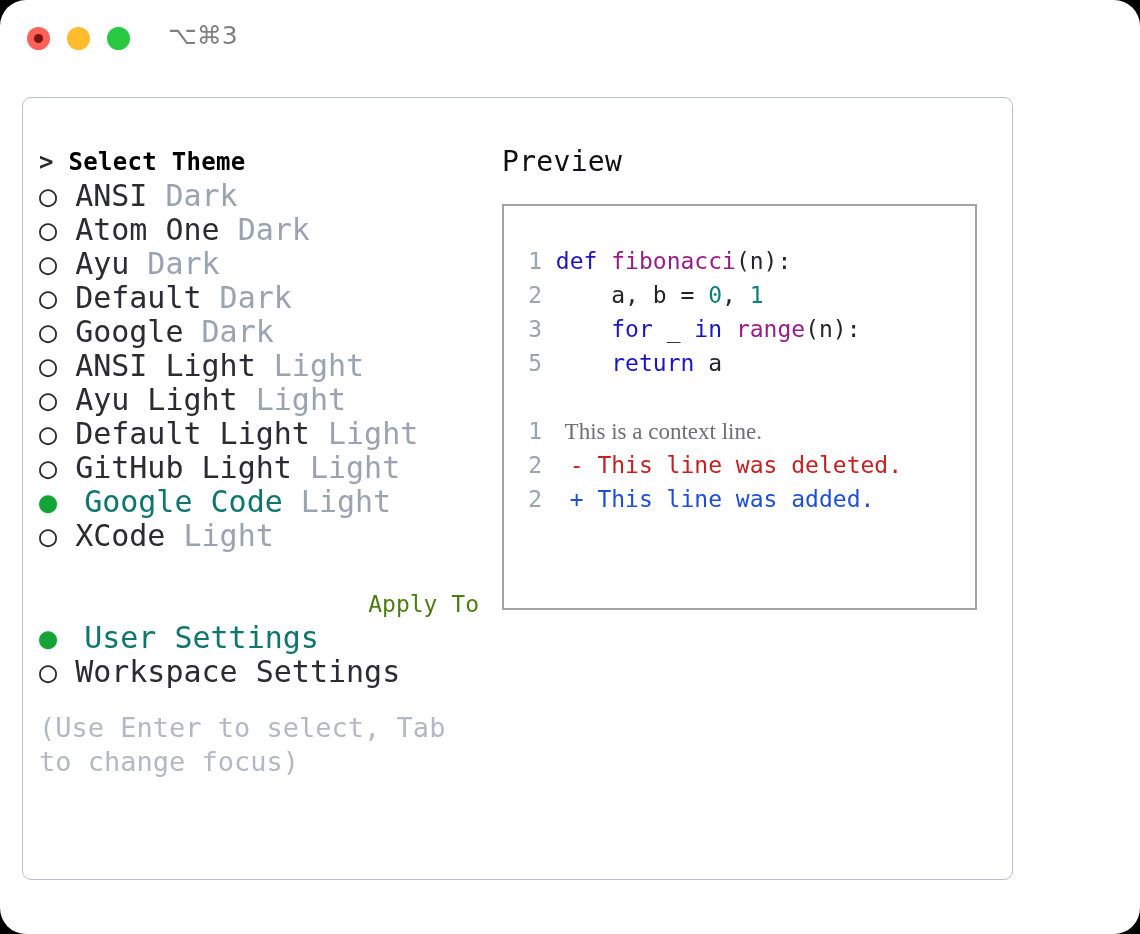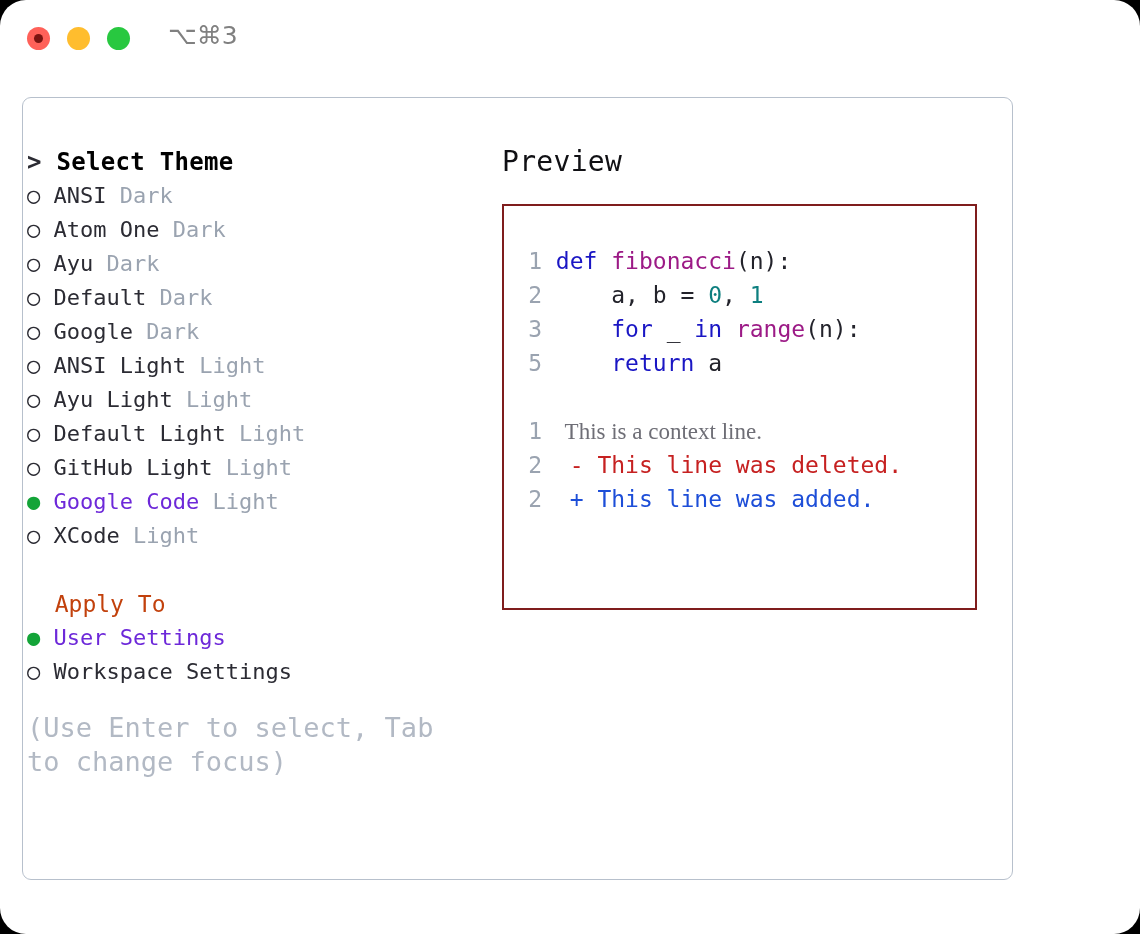--- a/index.html
+++ b/index.html
@@ -67,44 +67,45 @@
     height: 783px;
     border: 1px solid #b7c0cc;
     border-radius: 9px;
     background: #ffffff;
     box-sizing: border-box;
   }
 
   
   #left-col {
     position: absolute;
-    left: 4px;
+    left: 16px;
     top: 47px;
     width: 440px;
   }
   .row {
     height: 34px;
     line-height: 34px;
-    font-size: 22px;
+    font-size: 30px;
     white-space: pre;
     color: #2b2b33;
   }
   .row .marker { color: #2b2b33; }
   .row.selected .marker { color: #13a438; }
-  .row.selected .name { color: #6d28d9; }
+  .row.selected .name { color: #0f766e; margin-left: 9px; }
   .variant { color: #9aa3b0; }
   #select-theme-header {
     font-size: 24px;
     font-weight: bold;
     color: #000000;
     letter-spacing: 0.3px;
   }
   #apply-to-header {
     font-size: 23px;
-    color: #c2410c;
+    color: #4d7c0f;
+    text-align: right;
   }
   .spacer-row { height: 34px; }
   #hint {
     margin-top: 22px;
     font-size: 27px;
     line-height: 34px;
     color: #b2b9c4;
     white-space: pre-wrap;
     width: 420px;
   }
@@ -121,21 +122,21 @@
     color: #101014;
     line-height: 34px;
     letter-spacing: 0.3px;
   }
   #preview-box {
     position: absolute;
     left: 0px;
     top: 59px;
     width: 475px;
     height: 406px;
-    border: 2px solid #7f1d1d;
+    border: 2px solid #a3a3a3;
     box-sizing: border-box;
     background: #ffffff;
   }
   #code-area {
     position: absolute;
     left: 18px;
     top: 38px;
     right: 8px;
   }
   .code-line {

